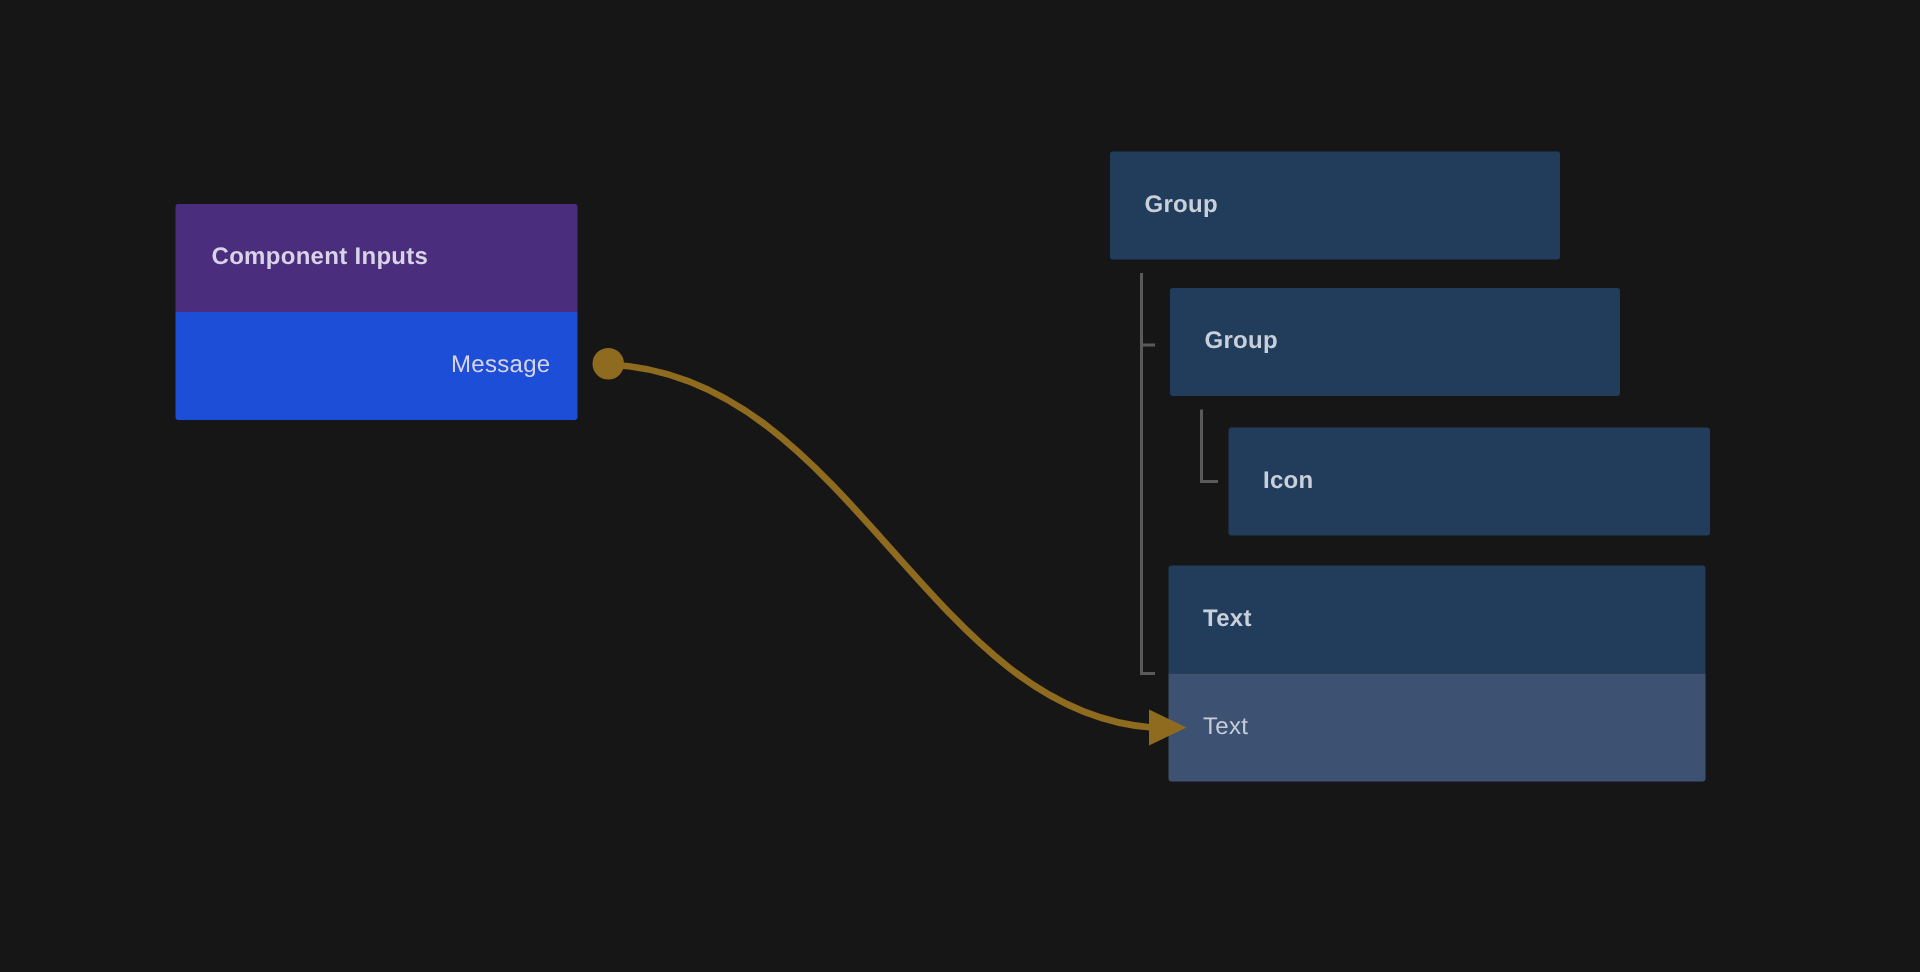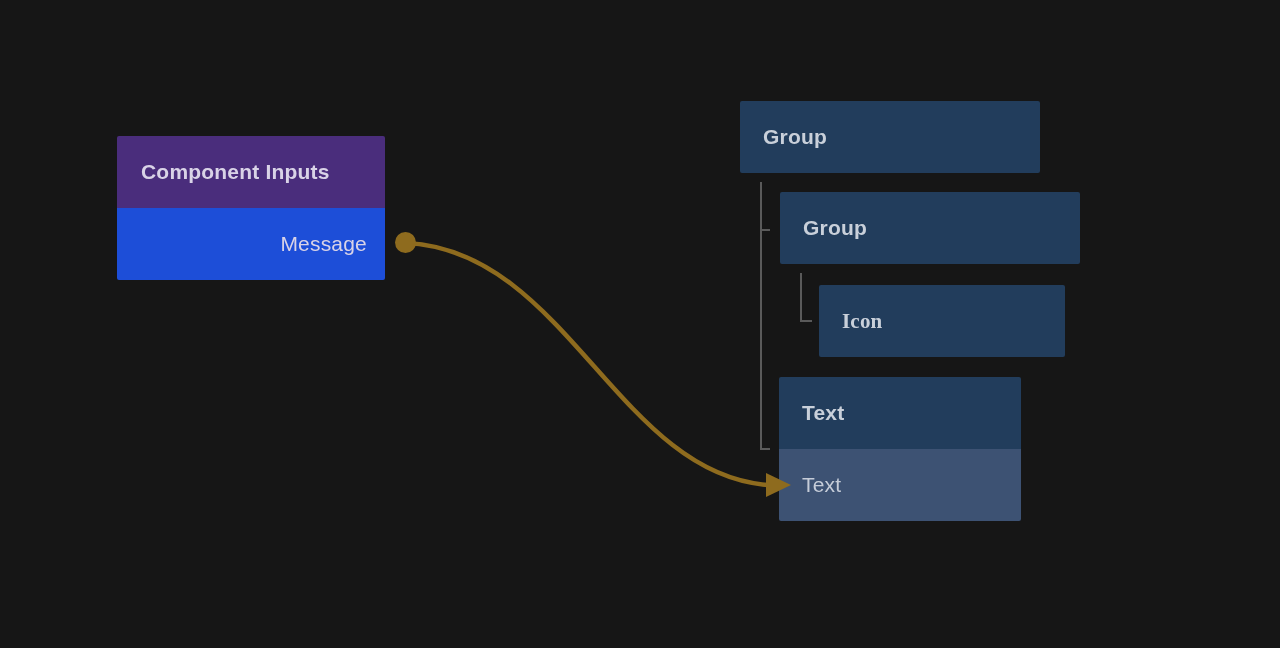--- a/index.html
+++ b/index.html
@@ -10,21 +10,21 @@
     overflow:hidden;
     font-family:"Liberation Sans", sans-serif;
     -webkit-font-smoothing:antialiased;
   }
 
   
   .node{position:absolute;border-radius:2px;}
   .row{
     display:flex;align-items:center;
     height:72px;box-sizing:border-box;
-    font-size:21px;letter-spacing:.2px;
+    font-size:16px;letter-spacing:.2px;
   }
 
   
   .ci-node{left:90px;top:136px;width:268px;margin-left:27px;}
   .ci-header{
     background:#4a2d7c;color:#d9d3e7;
     font-weight:700;padding-left:24px;
     border-radius:2px 2px 0 0;
   }
   .ci-row{
@@ -34,22 +34,22 @@
   }
 
   
   .layer{
     background:#223d5c;color:#c9d0da;
     font-weight:700;padding-left:23px;
     border-radius:2px;
   }
   .layer-group-1{left:740px;top:101px;width:300px;}
   .layer-group-2{left:780px;top:192px;width:300px;}
-  .layer-icon   {left:819px;top:285px;width:246px;font-family:Liberation Serif, serif;}
-  .layer-text   {left:779px;top:377px;width:242px;}
+  .layer-icon   {left:819px;top:285px;width:321px;}
+  .layer-text   {left:779px;top:377px;width:358px;}
   .layer-text .layer{border-radius:2px 2px 0 0;padding-left:0;}
   .layer-text .row{padding-left:23px;}
   .text-sub-row{
     background:#3d5273;color:#c5ccd8;
     font-weight:400;border-radius:0 0 2px 2px;
   }
 
   
   svg.overlay{position:absolute;left:0;top:0;}
   .tree-lines{pointer-events:none;}

